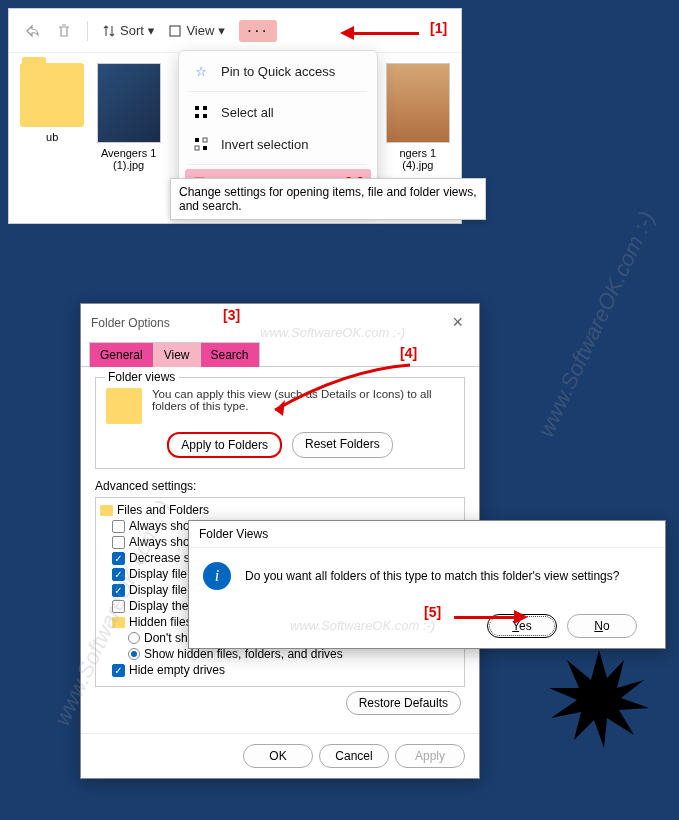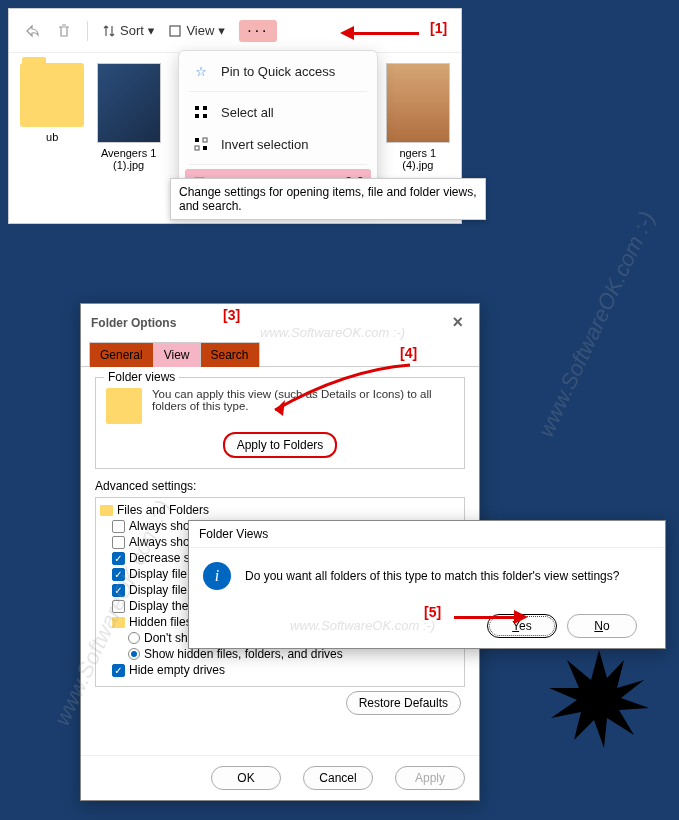--- a/index.html
+++ b/index.html
@@ -149,36 +149,35 @@
       box-shadow: 0 4px 16px rgba(0,0,0,0.3);
     }
     .dlg-title {
       background: #fff;
       padding: 8px 10px;
       font-size: 12px;
       display: flex;
       justify-content: space-between;
       align-items: center;
       color: #555;
-      font-weight: bold;
     }
     .dlg-close { font-size: 18px; color: #666; padding: 0 6px; }
     .tabs {
       display: flex;
       border-bottom: 1px solid #ccc;
       background: #fff;
       padding-left: 8px;
     }
     .tab {
       padding: 5px 10px;
       font-size: 12px;
       border: 1px solid #ccc;
       border-bottom: none;
       margin-right: -1px;
-      background: #c2410c;
+      background: #ec4899;
       position: relative;
       top: 1px;
     }
     .tab.hl { background: #f5b5c5; }
     .dlg-body { padding: 10px 14px; }
     .fieldset {
       border: 1px solid #ccc;
       padding: 10px;
       margin-bottom: 10px;
       position: relative;
@@ -253,24 +252,23 @@
       content: '';
       width: 6px; height: 6px;
       background: #0067c0;
       border-radius: 50%;
     }
     .tree-folder-ico { width: 13px; height: 11px; background: #ffd86b; border-radius: 1px; flex-shrink:0;}
     
     .dlg-footer {
       display: flex;
       justify-content: flex-end;
-      gap: 22px;
+      gap: 6px;
       padding: 10px 14px;
       border-top: 1px solid #eee;
-      margin-top: 22px;
     }
     .restore-row { display: flex; justify-content: flex-end; padding: 4px 4px 8px; }
     
     
     .confirm {
       position: absolute;
       left: 188px; top: 520px;
       width: 478px;
       background: #fff;
       border: 1px solid #888;
@@ -442,20 +440,21 @@
   </div>
   <div class="dlg-body">
     <div class="fieldset">
       <div class="fieldset-legend">Folder views</div>
       <div class="fv-row">
         <div class="fv-icon"></div>
         <div class="fv-text">You can apply this view (such as Details or Icons) to all folders of this type.</div>
       </div>
       <div class="btn-row">
         <div class="win-btn red-ring">Apply to Folders</div>
+        <div class="win-btn">Reset Folders</div>
       </div>
     </div>
     <div class="adv-label">Advanced settings:</div>
     <div class="tree">
       <div class="tree-item">
           <span class="tree-folder-ico"></span>
           <span>Files and Folders</span>
         </div>
       <div class="tree-item lvl1">
           <span class="chk"></span>

